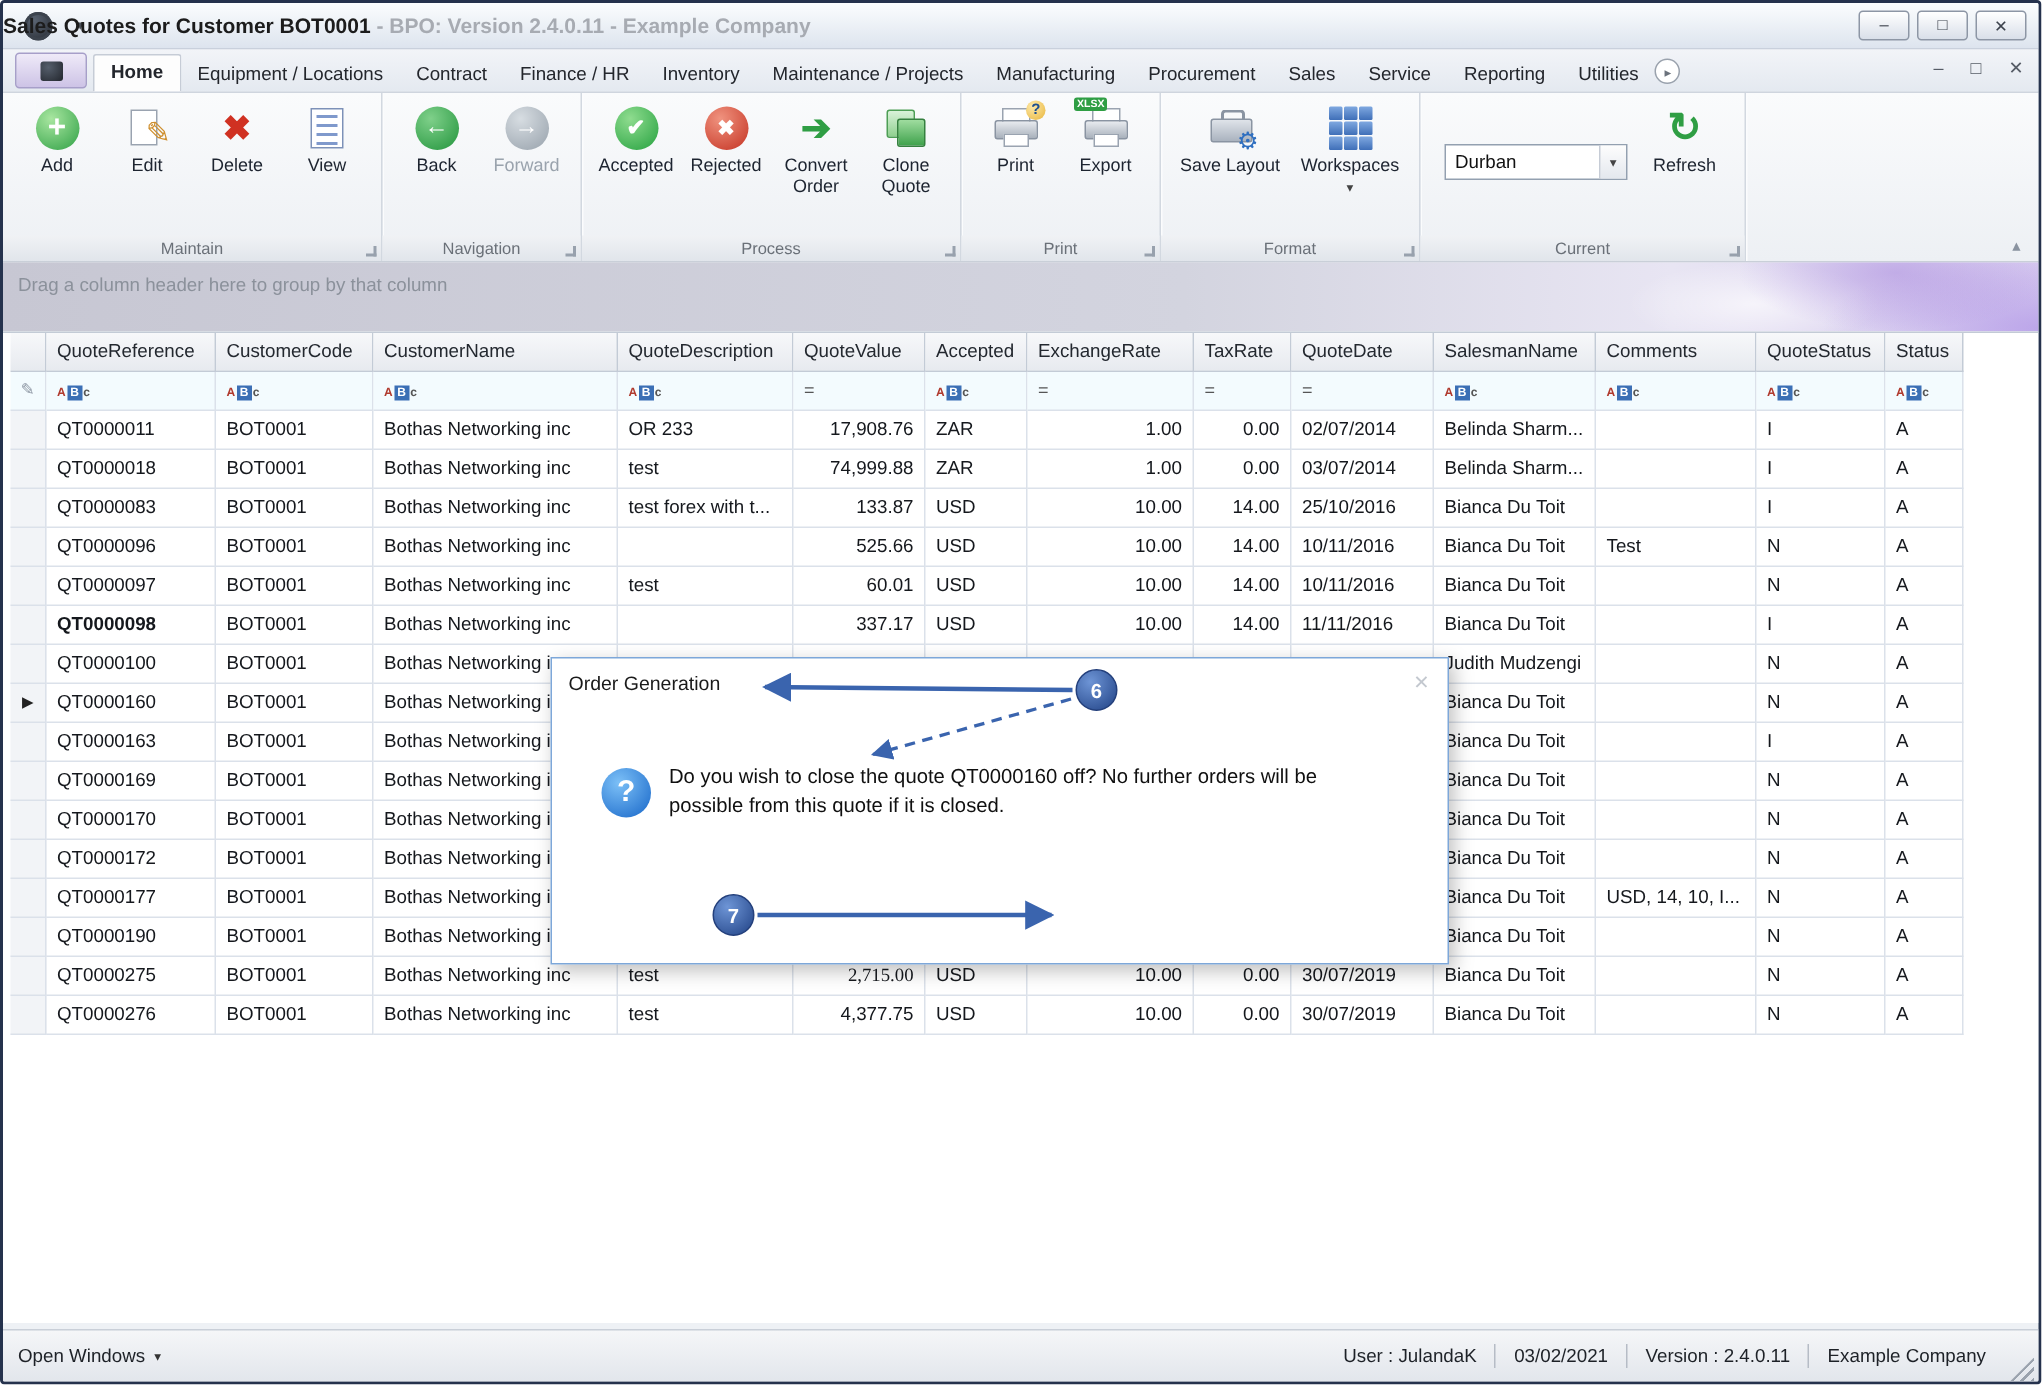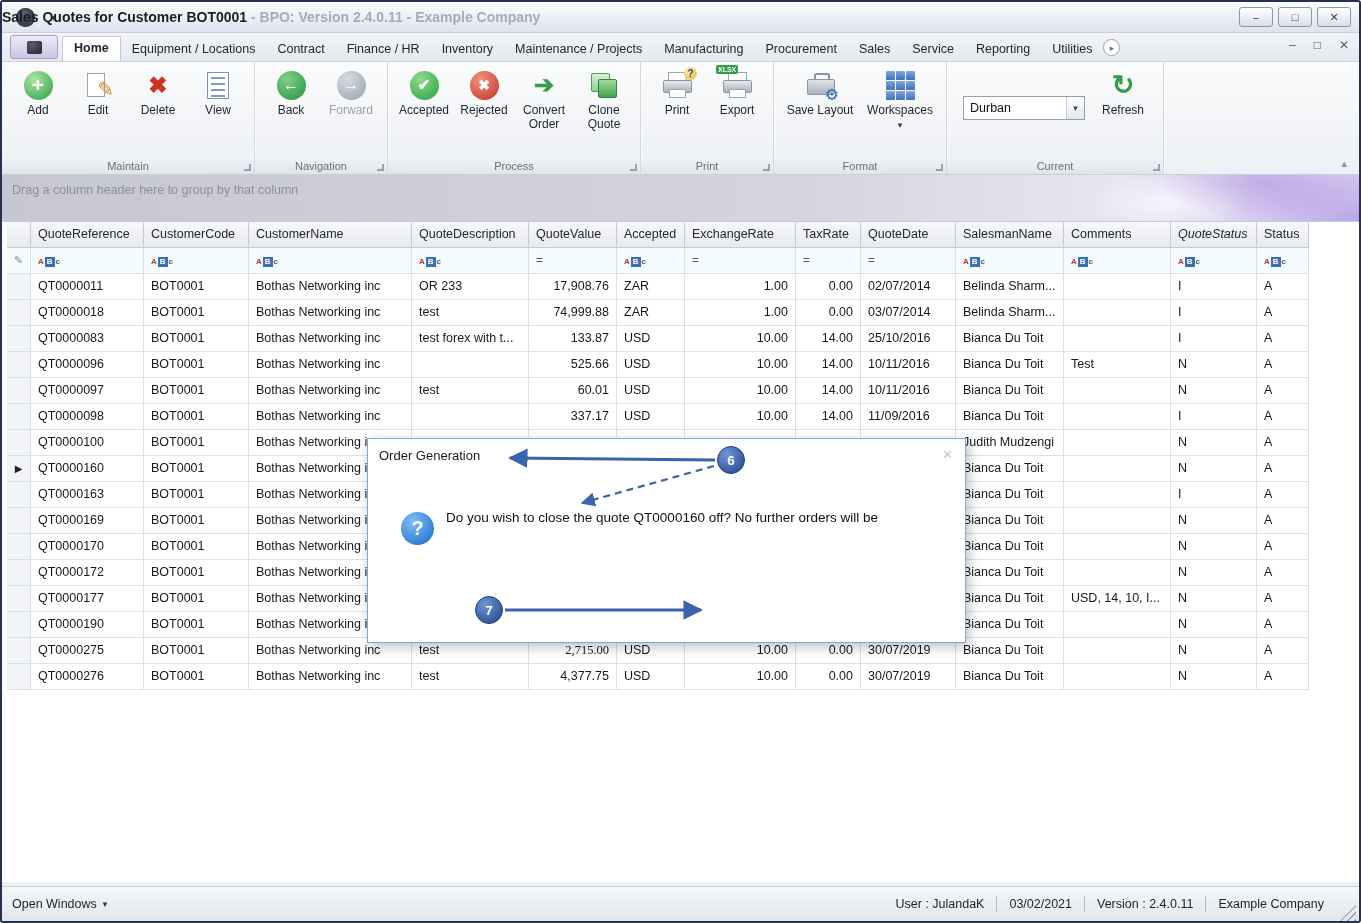--- a/index.html
+++ b/index.html
@@ -389,21 +389,21 @@
           <div class="gcell" style="width: 105px;">CustomerCode</div>
           <div class="gcell" style="width: 163px;">CustomerName</div>
           <div class="gcell" style="width: 117px;">QuoteDescription</div>
           <div class="gcell" style="width: 88px;">QuoteValue</div>
           <div class="gcell" style="width: 68px;">Accepted</div>
           <div class="gcell" style="width: 111px;">ExchangeRate</div>
           <div class="gcell" style="width: 65px;">TaxRate</div>
           <div class="gcell" style="width: 95px;">QuoteDate</div>
           <div class="gcell" style="width: 108px;">SalesmanName</div>
           <div class="gcell" style="width: 107px;">Comments</div>
-          <div class="gcell" style="width: 86px; font-style: italic;">QuoteStatus</div>
+          <div class="gcell" style="width: 86px;">QuoteStatus</div>
           <div class="gcell" style="width: 52px;">Status</div>
         </div>
         <div class="grow gfilter">
           <div class="gcell gind" style="width: 24px;"><span class="fpencil">✎</span></div>
           <div class="gcell" style="width: 113px;"><span class="fabc">
               <span class="fa">A</span>
               <span class="fb">B</span>
               <span class="fc">c</span>
             </span></div>
           <div class="gcell" style="width: 105px;"><span class="fabc">
@@ -526,29 +526,29 @@
           <div class="gcell num" style="width: 111px;">10.00</div>
           <div class="gcell num" style="width: 65px;">14.00</div>
           <div class="gcell" style="width: 95px;">10/11/2016</div>
           <div class="gcell" style="width: 108px;">Bianca Du Toit</div>
           <div class="gcell" style="width: 107px;"></div>
           <div class="gcell" style="width: 86px;">N</div>
           <div class="gcell" style="width: 52px;">A</div>
         </div>
         <div class="grow gdata">
           <div class="gcell gind" style="width: 24px;"></div>
-          <div class="gcell" style="width: 113px;">QT0000098</div>
+          <div class="gcell" style="width: 113px; font-weight: bold;">QT0000098</div>
           <div class="gcell" style="width: 105px;">BOT0001</div>
           <div class="gcell" style="width: 163px;">Bothas Networking inc</div>
           <div class="gcell" style="width: 117px;"></div>
           <div class="gcell num" style="width: 88px;">337.17</div>
           <div class="gcell" style="width: 68px;">USD</div>
           <div class="gcell num" style="width: 111px;">10.00</div>
           <div class="gcell num" style="width: 65px;">14.00</div>
-          <div class="gcell" style="width: 95px;">11/09/2016</div>
+          <div class="gcell" style="width: 95px;">11/11/2016</div>
           <div class="gcell" style="width: 108px;">Bianca Du Toit</div>
           <div class="gcell" style="width: 107px;"></div>
           <div class="gcell" style="width: 86px;">I</div>
           <div class="gcell" style="width: 52px;">A</div>
         </div>
         <div class="grow gdata">
           <div class="gcell gind" style="width: 24px;"></div>
           <div class="gcell" style="width: 113px;">QT0000100</div>
           <div class="gcell" style="width: 105px;">BOT0001</div>
           <div class="gcell" style="width: 163px;">Bothas Networking inc</div>
@@ -726,20 +726,21 @@
       <div class="grip"></div>
     </div>
   </div>
 
   <div class="dialog">
     <div class="dlg-title">Order Generation</div>
     <div class="dlg-close">✕</div>
     <div class="dlg-qicon">?</div>
     <div class="dlg-text">
       <div>Do you wish to close the quote QT0000160 off? No further orders will be</div>
+      <div>possible from this quote if it is closed.</div>
     </div>
   </div>
 
   <svg class="callouts" viewBox="0 0 1357 919">
     <defs>
       <radialGradient id="cg" cx="35%" cy="30%" r="85%">
         <stop offset="0" stop-color="#6e95d6"></stop>
           <stop offset="1" stop-color="#27498c"></stop>
       </radialGradient>
       <marker id="ah" viewBox="0 0 10 10" refX="9" refY="5" markerWidth="6.5" markerHeight="6.5" orient="auto">

